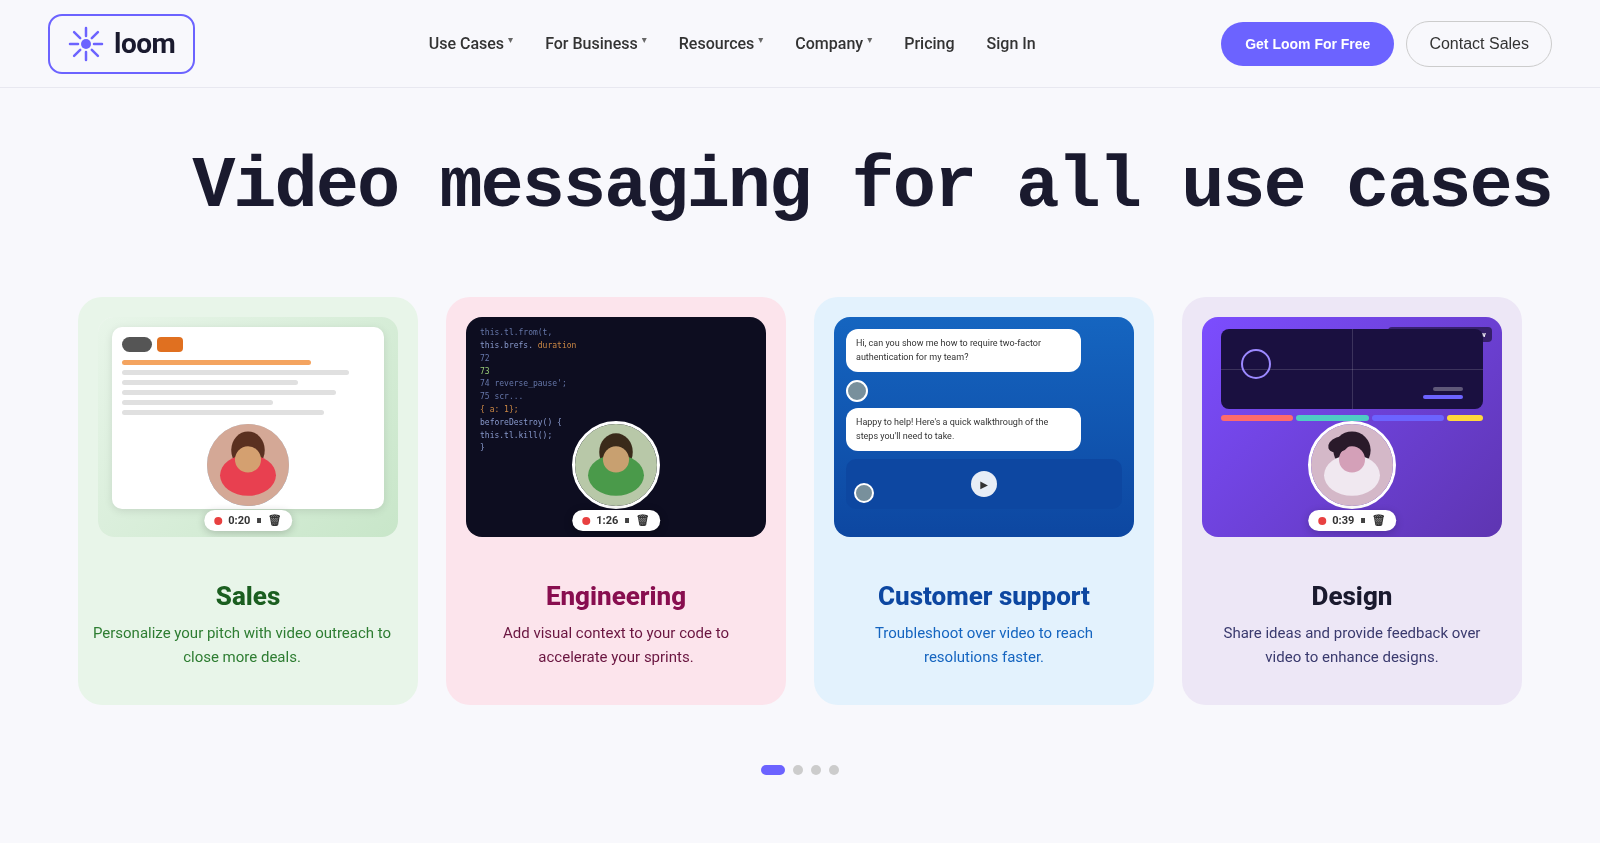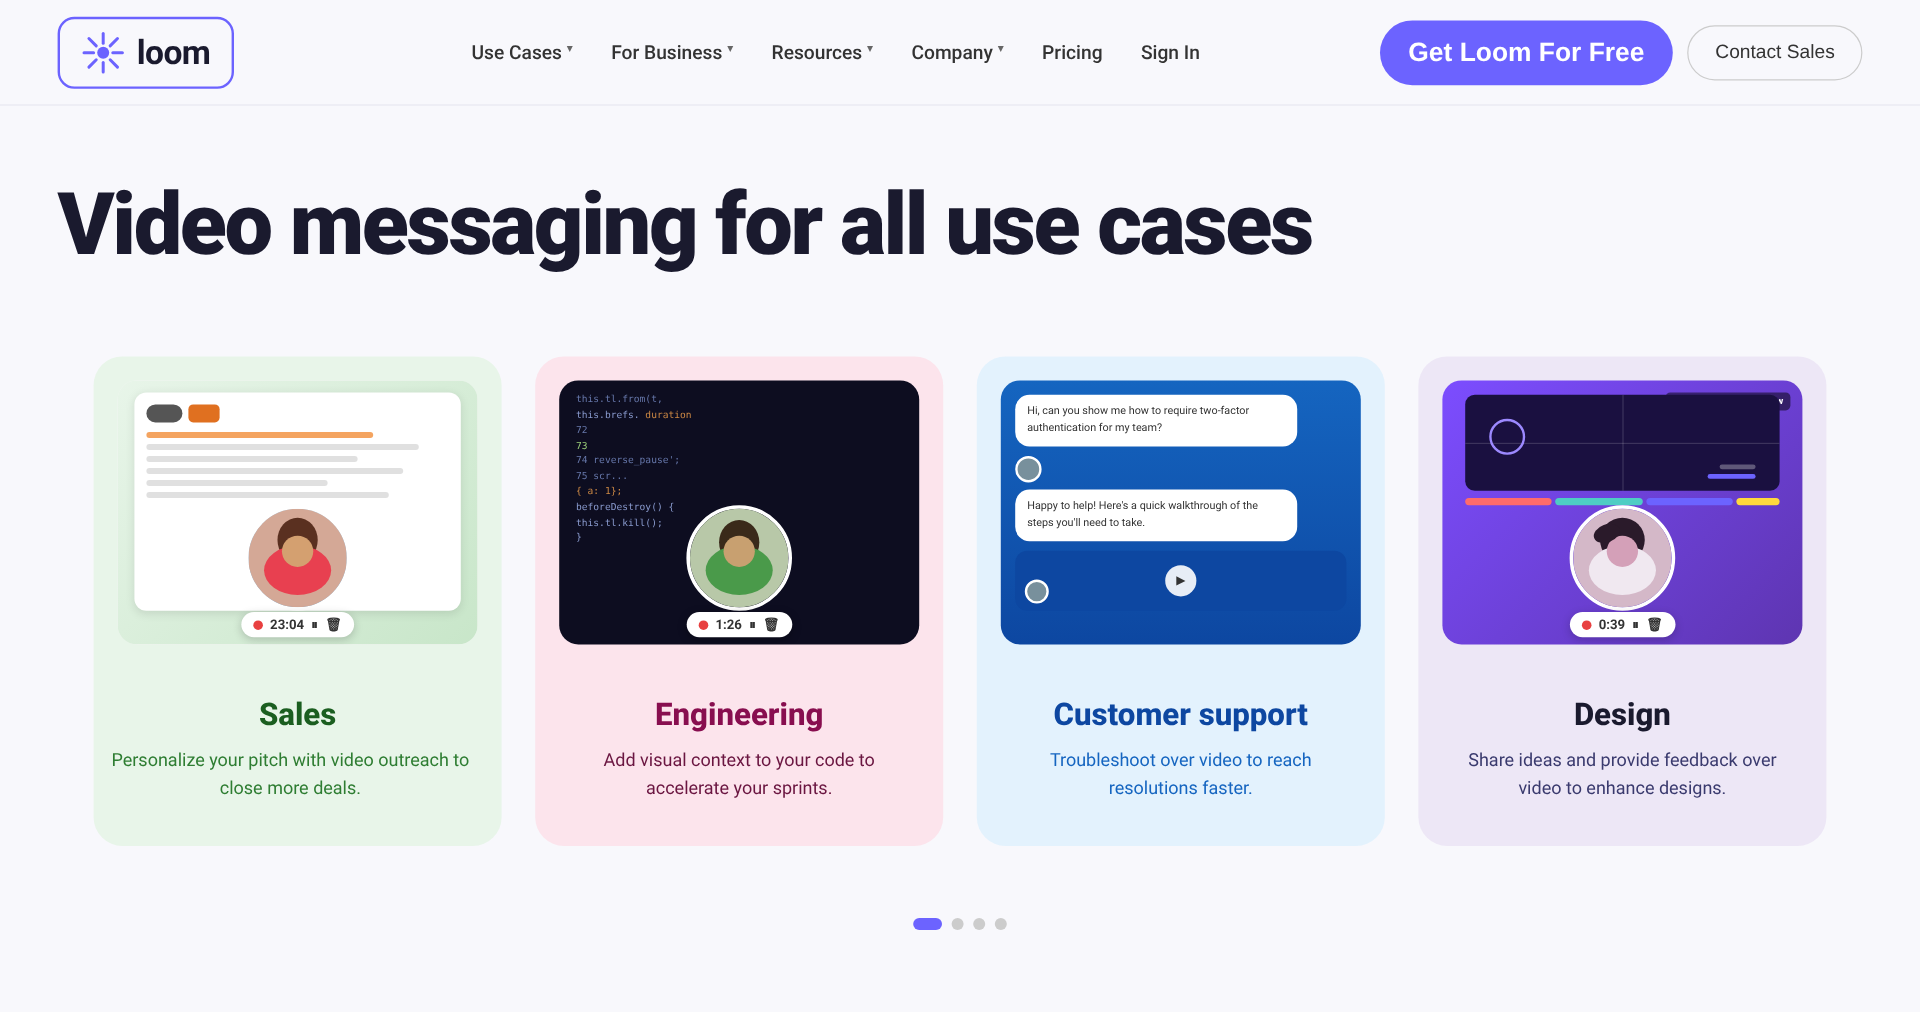--- a/index.html
+++ b/index.html
@@ -64,41 +64,42 @@
       display: flex;
       align-items: center;
       gap: 12px;
     }
     .btn-get-loom {
       background: #6c63ff;
       color: #fff;
       border: none;
       border-radius: 50px;
       padding: 14px 24px;
-      font-size: 22px;
+      font-size: 14px;
       font-weight: 600;
       cursor: pointer;
       white-space: nowrap;
     }
     .btn-contact {
       background: transparent;
       color: #333;
       border: 1.5px solid #ccc;
       border-radius: 50px;
       padding: 13px 22px;
       font-size: 16px;
       font-weight: 500;
       cursor: pointer;
       white-space: nowrap;
     }
 
     
     .hero {
-      text-align: left;
+      text-align: right;
       padding: 60px 48px 30px;
+      font-family: Liberation Mono, monospace;
     }
     .hero-title {
       font-size: 72px;
       font-weight: 900;
       color: #1a1a2e;
       line-height: 1.1;
       letter-spacing: -2px;
     }
 
     
@@ -266,21 +267,21 @@
           <svg viewBox="0 0 88 88" xmlns="http://www.w3.org/2000/svg" style="width:100%;height:100%;">
             <rect width="88" height="88" fill="#d4a896"></rect>
             <ellipse cx="44" cy="28" rx="18" ry="20" fill="#5a3020"></ellipse>
             <ellipse cx="44" cy="55" rx="30" ry="22" fill="#e84050"></ellipse>
             <circle cx="44" cy="38" r="14" fill="#d4a070"></circle>
           </svg>
         </div>
 
         <div style="position:absolute;bottom:6px;left:50%;transform:translateX(-50%);background:#fff;border-radius:20px;padding:4px 10px;display:flex;align-items:center;gap:6px;font-size:11px;font-weight:700;color:#333;box-shadow:0 2px 8px rgba(0,0,0,0.2);">
           <span style="width:8px;height:8px;border-radius:50%;background:#e84040;display:inline-block;"></span>
-          <span>23:04</span>
+          <span>0:20</span>
           <span>⏸</span>
           <span>🗑</span>
         </div>
       </div>
     </div>
     <h3 class="card-title">Sales</h3>
     <p class="card-desc">Personalize your pitch with video outreach to close more deals.</p>
   </div>
 
   <div class="card card-pink">

